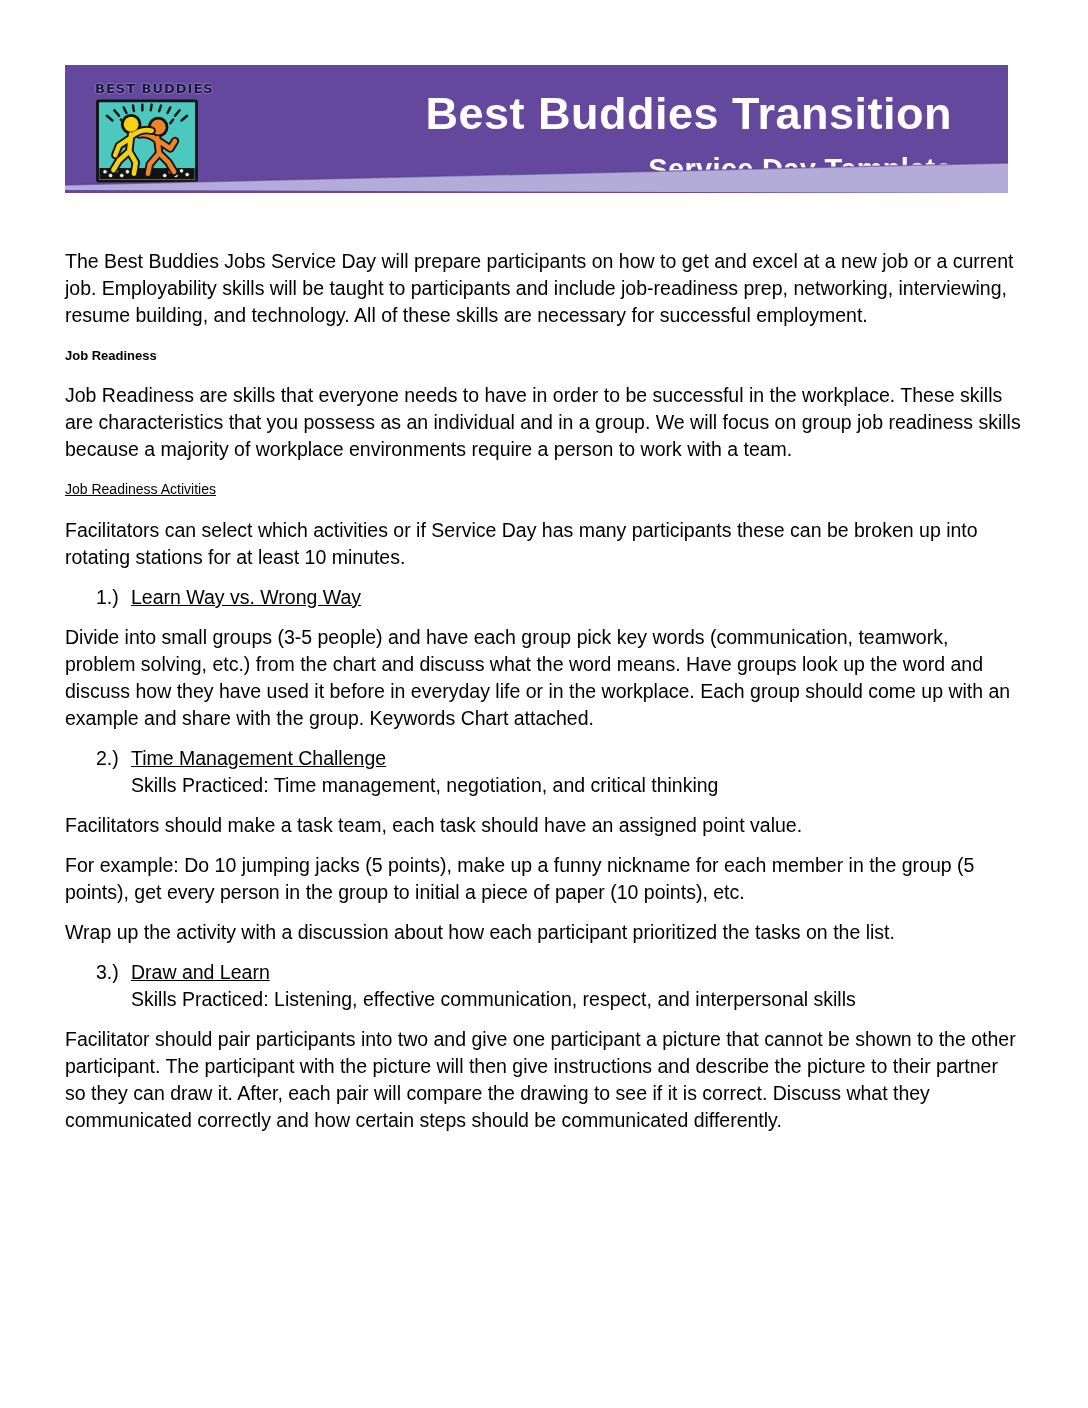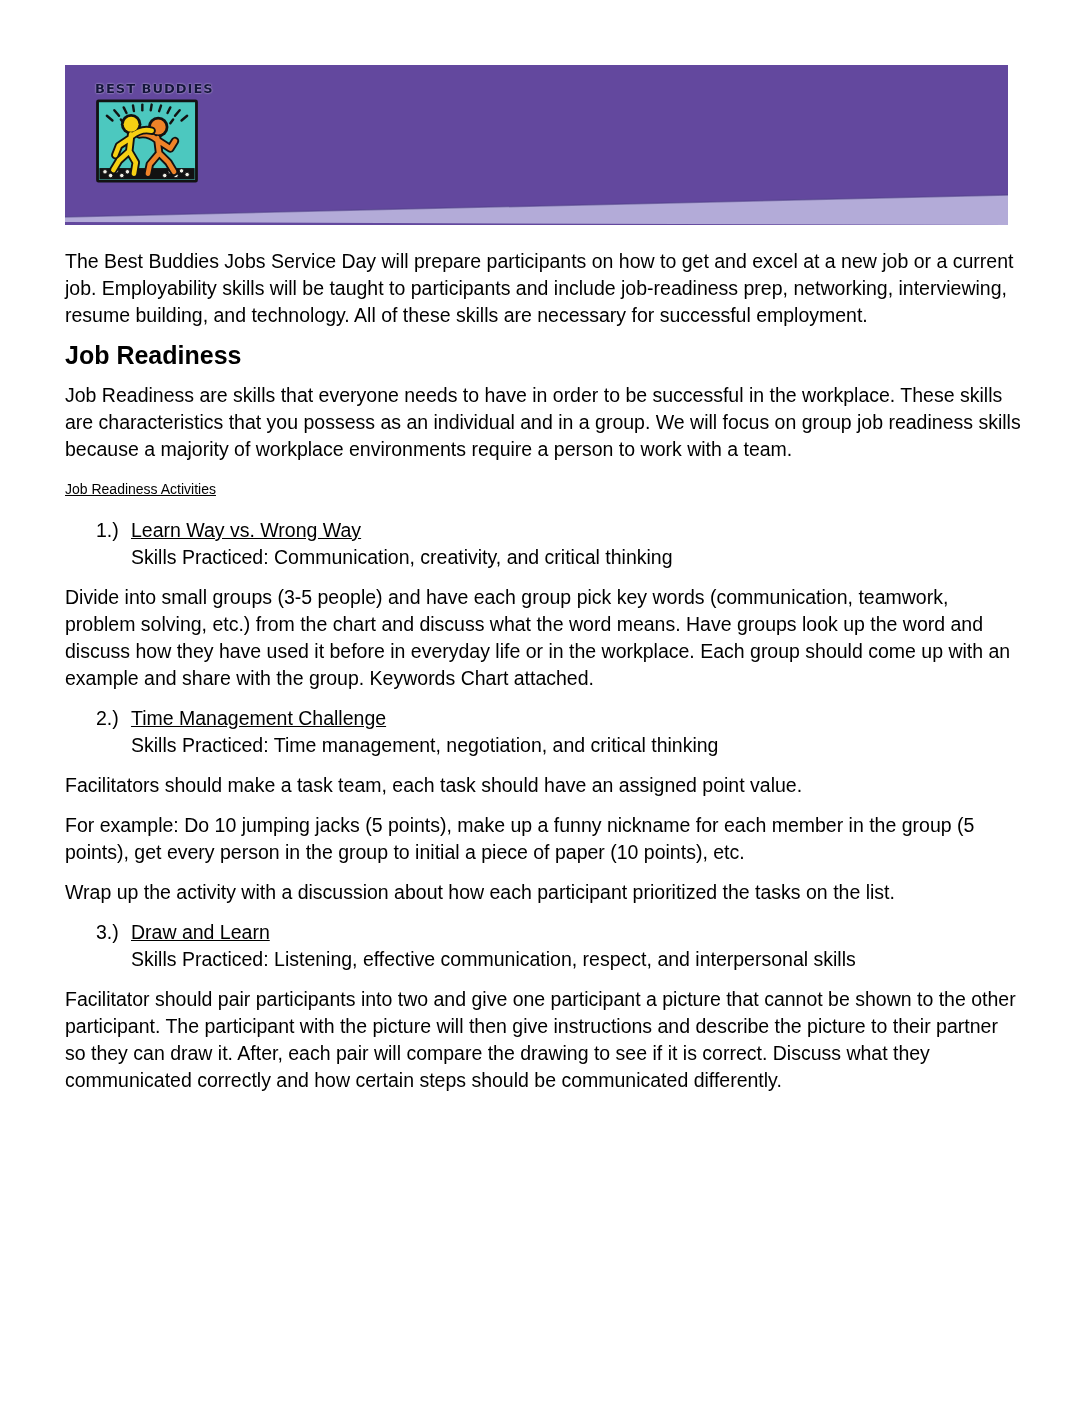--- a/index.html
+++ b/index.html
@@ -5,21 +5,21 @@
   * { margin:0; padding:0; box-sizing:border-box; }
   html,body { background:#ffffff; }
   body { font-family:"Liberation Sans", sans-serif; color:#000; }
   .page {
     position:relative; width:1088px; height:1408px;
     background:#ffffff; overflow:hidden; margin:0 auto;
   }
 
   
   .banner {
-    position:absolute; left:65px; top:65px; width:943px; height:160px;
+    position:absolute; left:65px; top:65px; width:943px; height:128px;
     background:var(--banner_purple,#63489e);
   }
   .banner-wedge {
     position:absolute; left:0; bottom:0; width:100%; height:38px; display:block;
   }
   .wedge-shape { fill:var(--wedge_lavender,#b3abd8); }
   .wedge-edge  { stroke:var(--wedge_edge,#4f3f85); stroke-width:1.5; fill:none; opacity:.55; }
 
   .logo { position:absolute; left:30px; top:16px; width:106px; }
   .logo-text {
@@ -43,21 +43,21 @@
   .titles { position:absolute; right:56px; top:24px; text-align:right; color:#ffffff; }
   .title-main { font-size:45px; font-weight:bold; line-height:50px; letter-spacing:.5px; }
   .title-sub  { font-size:29px; font-weight:bold; line-height:32px; margin-top:14px; letter-spacing:.3px; }
 
   
   .content {
     position:absolute; left:65px; top:248px; width:958px;
     font-size:19.5px; line-height:27px;
   }
   .content p { margin:0 0 13px 0; }
-  .section-heading { font-size:25px; font-weight:bold; line-height:27px; margin:5px 0 13px 0; }
+  .section-heading { font-size:13px; font-weight:bold; line-height:27px; margin:5px 0 13px 0; }
   .underlined-heading { font-size:14px; font-weight:normal; line-height:27px; text-decoration:underline; margin:6px 0 14px 0; }
   .activity { display:flex; margin:5px 0 13px 0; }
   .activity-num { flex:none; width:66px; padding-left:31px; }
   .activity-body { flex:1; }
   .activity-title { text-decoration:underline; }
 </style>
 </head>
 <body>
 
 <div class="page">
@@ -108,43 +108,47 @@
 
         <g>
           <path class="fig-outline" d="M38,38 L36,56 M38,40 Q49,31 60,34 M37,42 L25,50 L21,60 M36,56 L25,66 L19,76 M36,56 L43,68 L41,80"></path>
           <circle class="head-outline" cx="38" cy="27" r="11"></circle>
           <path class="fig-yellow" d="M38,38 L36,56 M38,40 Q49,31 60,34 M37,42 L25,50 L21,60 M36,56 L25,66 L19,76 M36,56 L43,68 L41,80"></path>
           <circle class="head-yellow" cx="38" cy="27" r="8"></circle>
         </g>
       </svg>
     </div>
 
+    <div class="titles">
+      <div class="title-main">Best Buddies Transition</div>
+      <div class="title-sub">Service Day Template</div>
+    </div>
 
     <svg class="banner-wedge" viewBox="0 0 943 38" preserveAspectRatio="none">
       <polygon class="wedge-shape" points="0,30 943,8 943,38 0,35"></polygon>
       <line class="wedge-edge" x1="0" y1="30" x2="943" y2="8"></line>
     </svg>
   </header>
 
   <main class="content">
 
     <p>The Best Buddies Jobs Service Day will prepare participants on how to get and excel at a new job or a current job. Employability skills will be taught to participants and include job-readiness prep, networking, interviewing, resume building, and technology. All of these skills are necessary for successful employment.</p>
 
     <div class="section-heading">Job Readiness</div>
 
     <p>Job Readiness are skills that everyone needs to have in order to be successful in the workplace. These skills are characteristics that you possess as an individual and in a group. We will focus on group job readiness skills because a majority of workplace environments require a person to work with a team.</p>
 
     <div class="underlined-heading">Job Readiness Activities</div>
 
+    <p>Facilitators can select which activities or if Service Day has many participants these can be broken up into rotating stations for at least 10 minutes.</p>
 
     <div class="activity">
       <span class="activity-num">1.)</span>
       <span class="activity-body">
         <span class="activity-title">Learn Way vs. Wrong Way</span><br>
-        <span>Skills Practiced: Communication, creativity, and critical thinking</span>
       </span>
     </div>
 
     <p>Divide into small groups (3-5 people) and have each group pick key words (communication, teamwork, problem solving, etc.) from the chart and discuss what the word means. Have groups look up the word and discuss how they have used it before in everyday life or in the workplace. Each group should come up with an example and share with the group. Keywords Chart attached.</p>
 
     <div class="activity">
       <span class="activity-num">2.)</span>
       <span class="activity-body">
         <span class="activity-title">Time Management Challenge</span><br>
         <span>Skills Practiced: Time management, negotiation, and critical thinking</span>

